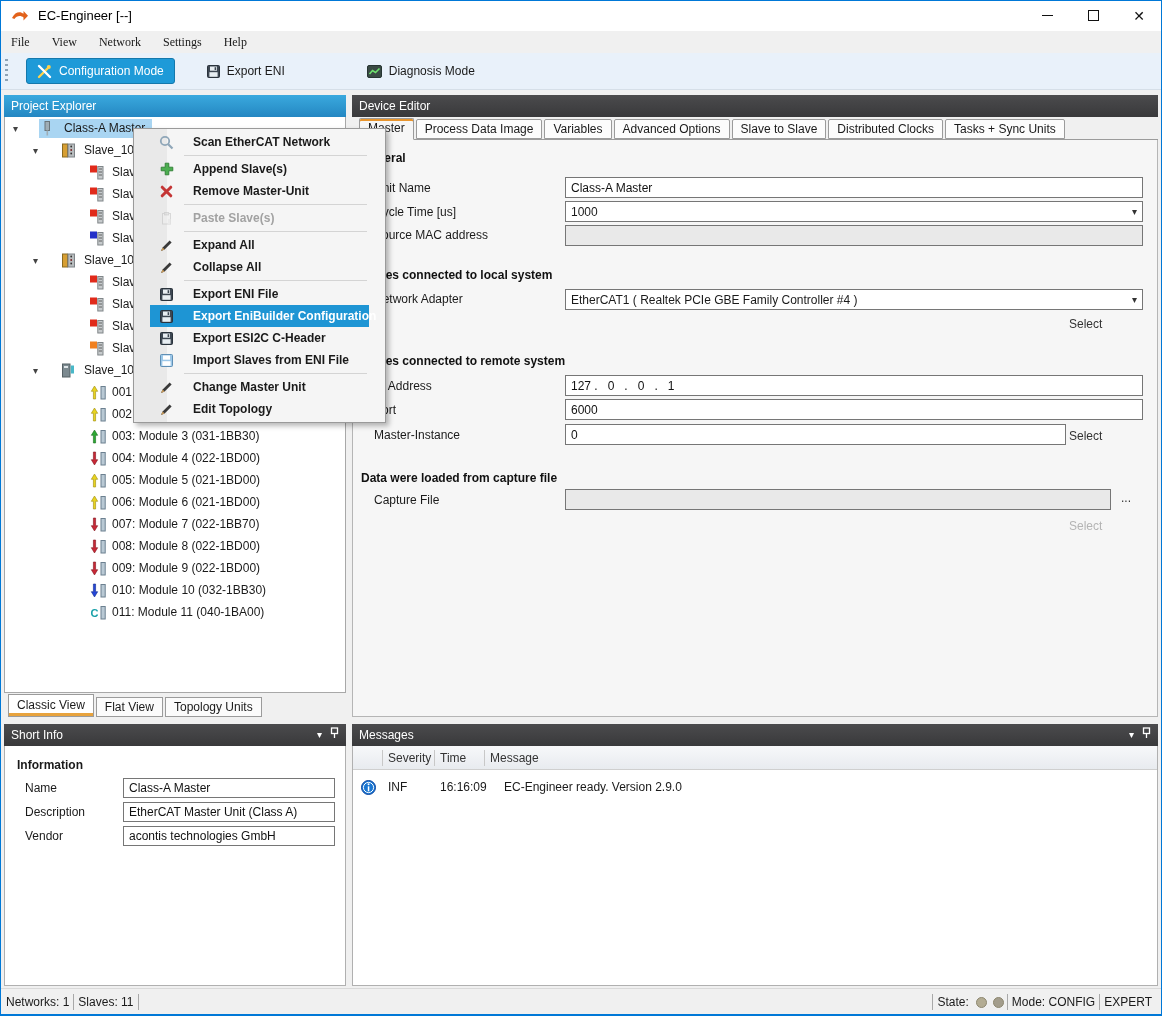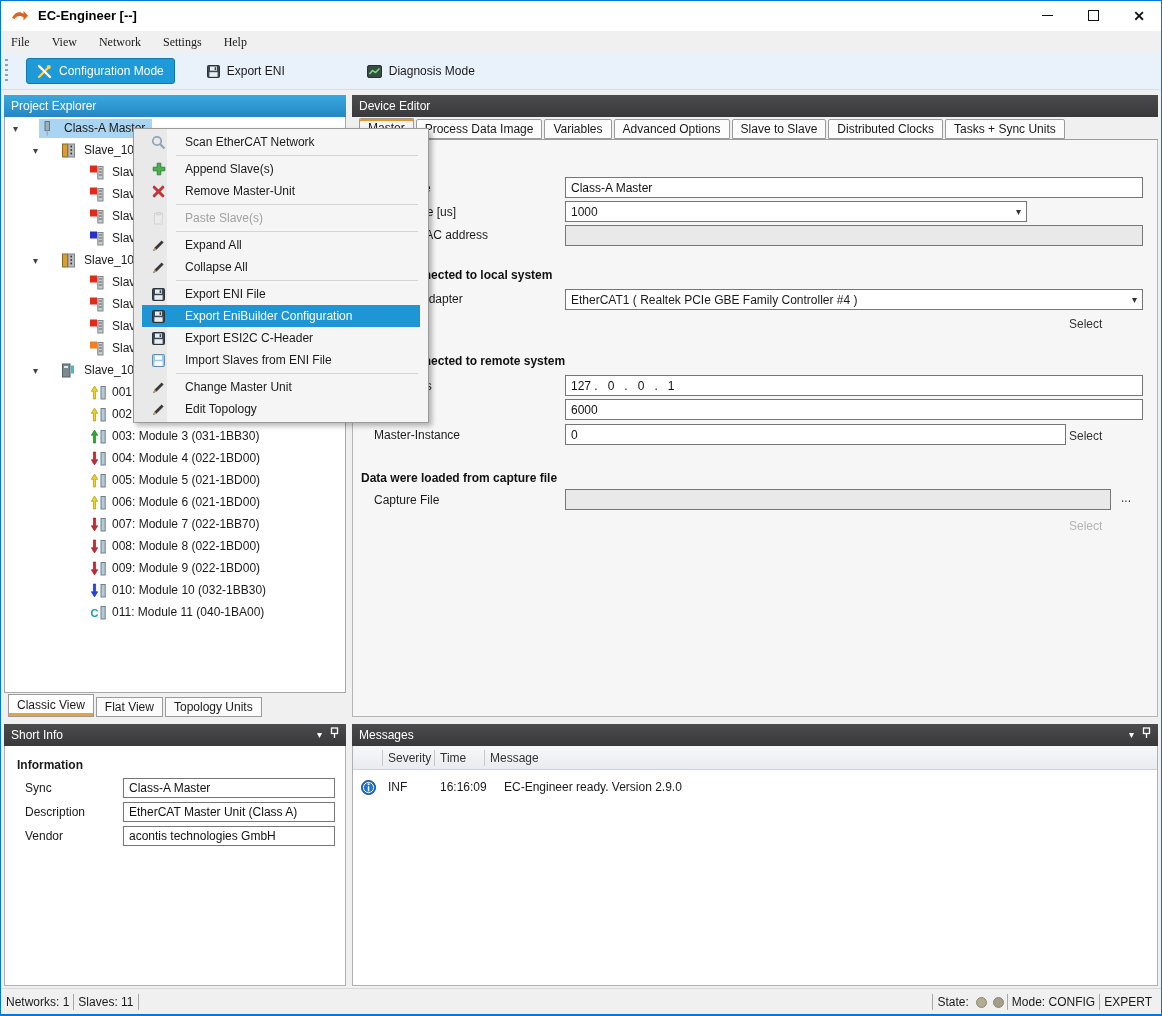--- a/index.html
+++ b/index.html
@@ -5,21 +5,21 @@
   * { box-sizing: border-box; }
   html,body { margin:0; padding:0; }
   body {
     width:1162px; height:1016px; position:relative; overflow:hidden;
     font-family:"Liberation Sans", sans-serif; font-size:12px; color:#1a1a1a;
     background:#f0f0f0;
   }
   #win-border { position:absolute; inset:0; border:1px solid #0078d7; border-bottom-width:2px; pointer-events:none; z-index:100; }
 
   
-  #titlebar { position:absolute; left:0; top:0; width:100%; height:31px; background:#ffffff; display:flex; align-items:center;font-weight:bold; }
+  #titlebar { position:absolute; left:0; top:0; width:100%; height:31px; background:#ffffff; display:flex; align-items:center; }
   #titlebar .logo { margin-left:11px; display:inline-flex; }
   #title-text { margin-left:9px; font-size:13px; color:#000; }
   #win-controls { margin-left:auto; display:flex; height:100%; }
   .wc { width:46px; height:100%; display:flex; align-items:center; justify-content:center; color:#111; font-size:13px; }
   .wc-min { display:block; width:11px; height:1px; background:#111; }
   .wc-max { display:block; width:11px; height:11px; border:1px solid #111; }
   .wc-close { font-size:14px; line-height:1; }
 
   
   #menubar { position:absolute; left:0; top:31px; width:100%; height:22px; background:#f0f0f0; display:flex; align-items:center; padding-left:2px; }
@@ -69,21 +69,21 @@
   .flabel { position:absolute; color:#1a1a1a; }
   .field { position:absolute; height:21px; border:1px solid #767676; background:#fff; font-family:inherit; font-size:12px; padding:0 5px; color:#111; }
   .field.disabled { background:#e9e9e9; }
   .select { position:absolute; height:21px; border:1px solid #767676; background:#fff; display:flex; align-items:center; justify-content:space-between; padding:0 5px; }
   .caret { font-size:10px; color:#333; }
   .slink { position:absolute; color:#333; }
   .slink.gray { color:#b4b4b4; }
 
   #sec-general  { left:8px;  top:11px; }
   #lbl-unit     { left:21px; top:41px; }   #in-unit    { left:212px; top:37px; width:578px; }
-  #lbl-cycle    { left:21px; top:65px; }   #sel-cycle  { left:212px; top:61px; width:462px; }
+  #lbl-cycle    { left:21px; top:65px; }   #sel-cycle  { left:212px; top:61px; width:578px; }
   #lbl-mac      { left:21px; top:88px; }   #in-mac     { left:212px; top:85px; width:578px; }
   #sec-local    { left:8px;  top:128px; }
   #lbl-adapter  { left:21px; top:152px; }  #sel-adapter{ left:212px; top:149px; width:578px; }
   #link-select1 { left:716px; top:177px; }
   #sec-remote   { left:8px;  top:214px; }
   #lbl-ip       { left:21px; top:239px; }  #in-ip      { left:212px; top:235px; width:578px; }
   #lbl-port     { left:21px; top:263px; }  #in-port    { left:212px; top:259px; width:578px; }
   #lbl-instance { left:21px; top:288px; }  #in-instance{ left:212px; top:284px; width:501px; }
   #link-select2 { left:716px; top:289px; }
   #sec-capture  { left:8px;  top:331px; }
@@ -105,23 +105,23 @@
   #msg-content { position:absolute; left:0; top:22px; right:0; bottom:0; background:#fff; border:1px solid #b0b0b0; border-top:none; }
   #msg-colheader { position:absolute; left:0; top:0; right:0; height:24px; background:linear-gradient(to bottom,#f7f8fa,#e8ebef); border-bottom:1px solid #cfcfcf; display:flex; align-items:center; color:#333; }
   .mc { border-right:1px solid #c8c8c8; height:16px; line-height:16px; padding-left:5px; }
   .mc-icon { width:30px; border-right:1px solid #c8c8c8; height:16px; }
   .mc0 { width:52px; } .mc1 { width:50px; } .mc2 { flex:1; border-right:none; }
   .msg-row { position:absolute; left:0; top:30px; right:0; height:22px; display:flex; align-items:center; }
   .msg-icon { width:30px; display:flex; justify-content:center; }
   .msg-sev { width:52px; padding-left:5px; } .msg-time { width:50px; padding-left:5px; } .msg-text { flex:1; padding-left:19px; white-space:nowrap; }
 
   
-  #context-menu { position:absolute; left:133px; top:128px; width:296px; z-index:60;
+  #context-menu { position:absolute; left:133px; top:128px; width:253px; z-index:60;
     background:linear-gradient(to right,#e9e9e9 33px,#f5f5f5 33px);
-    border:1px solid #9a9a9a; box-shadow:3px 3px 5px rgba(0,0,0,0.28); padding:2px 8px; }
+    border:1px solid #9a9a9a; box-shadow:3px 3px 5px rgba(0,0,0,0.28); padding:2px 16px;font-weight:bold; }
   .cm-item { height:22px; display:flex; align-items:center; }
   .cm-gutter { width:33px; flex:0 0 33px; display:flex; justify-content:center; }
   .cm-label { padding-left:10px; white-space:nowrap; color:#1a1a1a; }
   .cm-item.disabled .cm-label { color:#a2a2a2; }
   .cm-item.highlighted { background:#1e95d4; }
   .cm-item.highlighted .cm-label { color:#fff; }
   .cm-sep { height:1px; background:#d4d4d4; margin:2px 2px 2px 34px; }
 
   
   #statusbar { position:absolute; left:0; top:988px; width:100%; height:27px; background:#f0f0f0; border-top:1px solid #d9d9d9; display:flex; align-items:center; }
@@ -576,21 +576,21 @@
               <rect x="1.5" y="1" width="6" height="5.5" fill="none" stroke="#ffffff" stroke-width="1.3"></rect>
               <line x1="4.5" y1="6.5" x2="4.5" y2="11" stroke="#ffffff" stroke-width="1.3"></line>
             </svg></span>
       </span>
       <span>Short Info</span>
     </div>
     <div id="si-content">
       <div id="si-header2">Information</div>
       <div id="si-fields">
           <div class="si-row">
-            <div class="si-label">Sync</div>
+            <div class="si-label">Name</div>
             <input class="si-input" value="Class-A Master" style="">
           </div>
           <div class="si-row">
             <div class="si-label">Description</div>
             <input class="si-input" value="EtherCAT Master Unit (Class A)" style="">
           </div>
           <div class="si-row">
             <div class="si-label">Vendor</div>
             <input class="si-input" value="acontis technologies GmbH" style="">
           </div>

